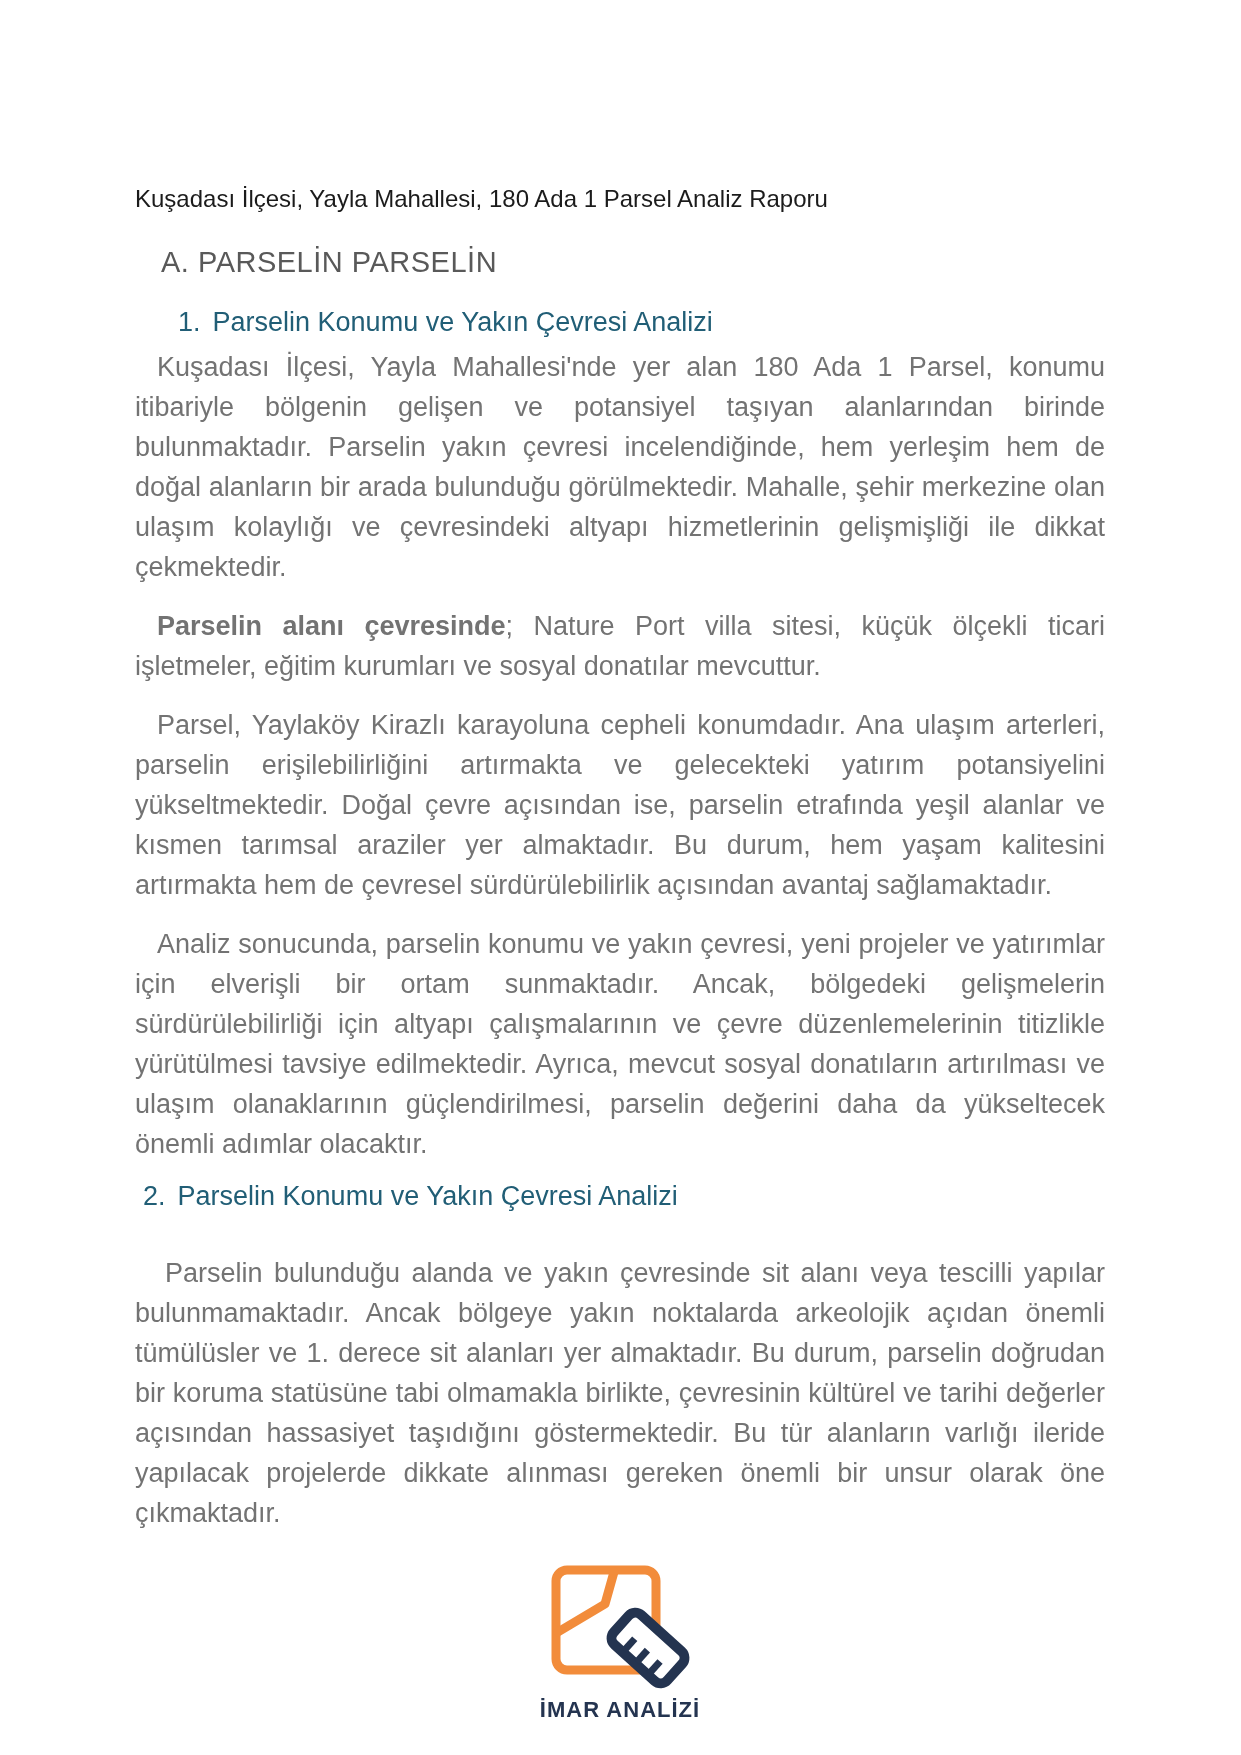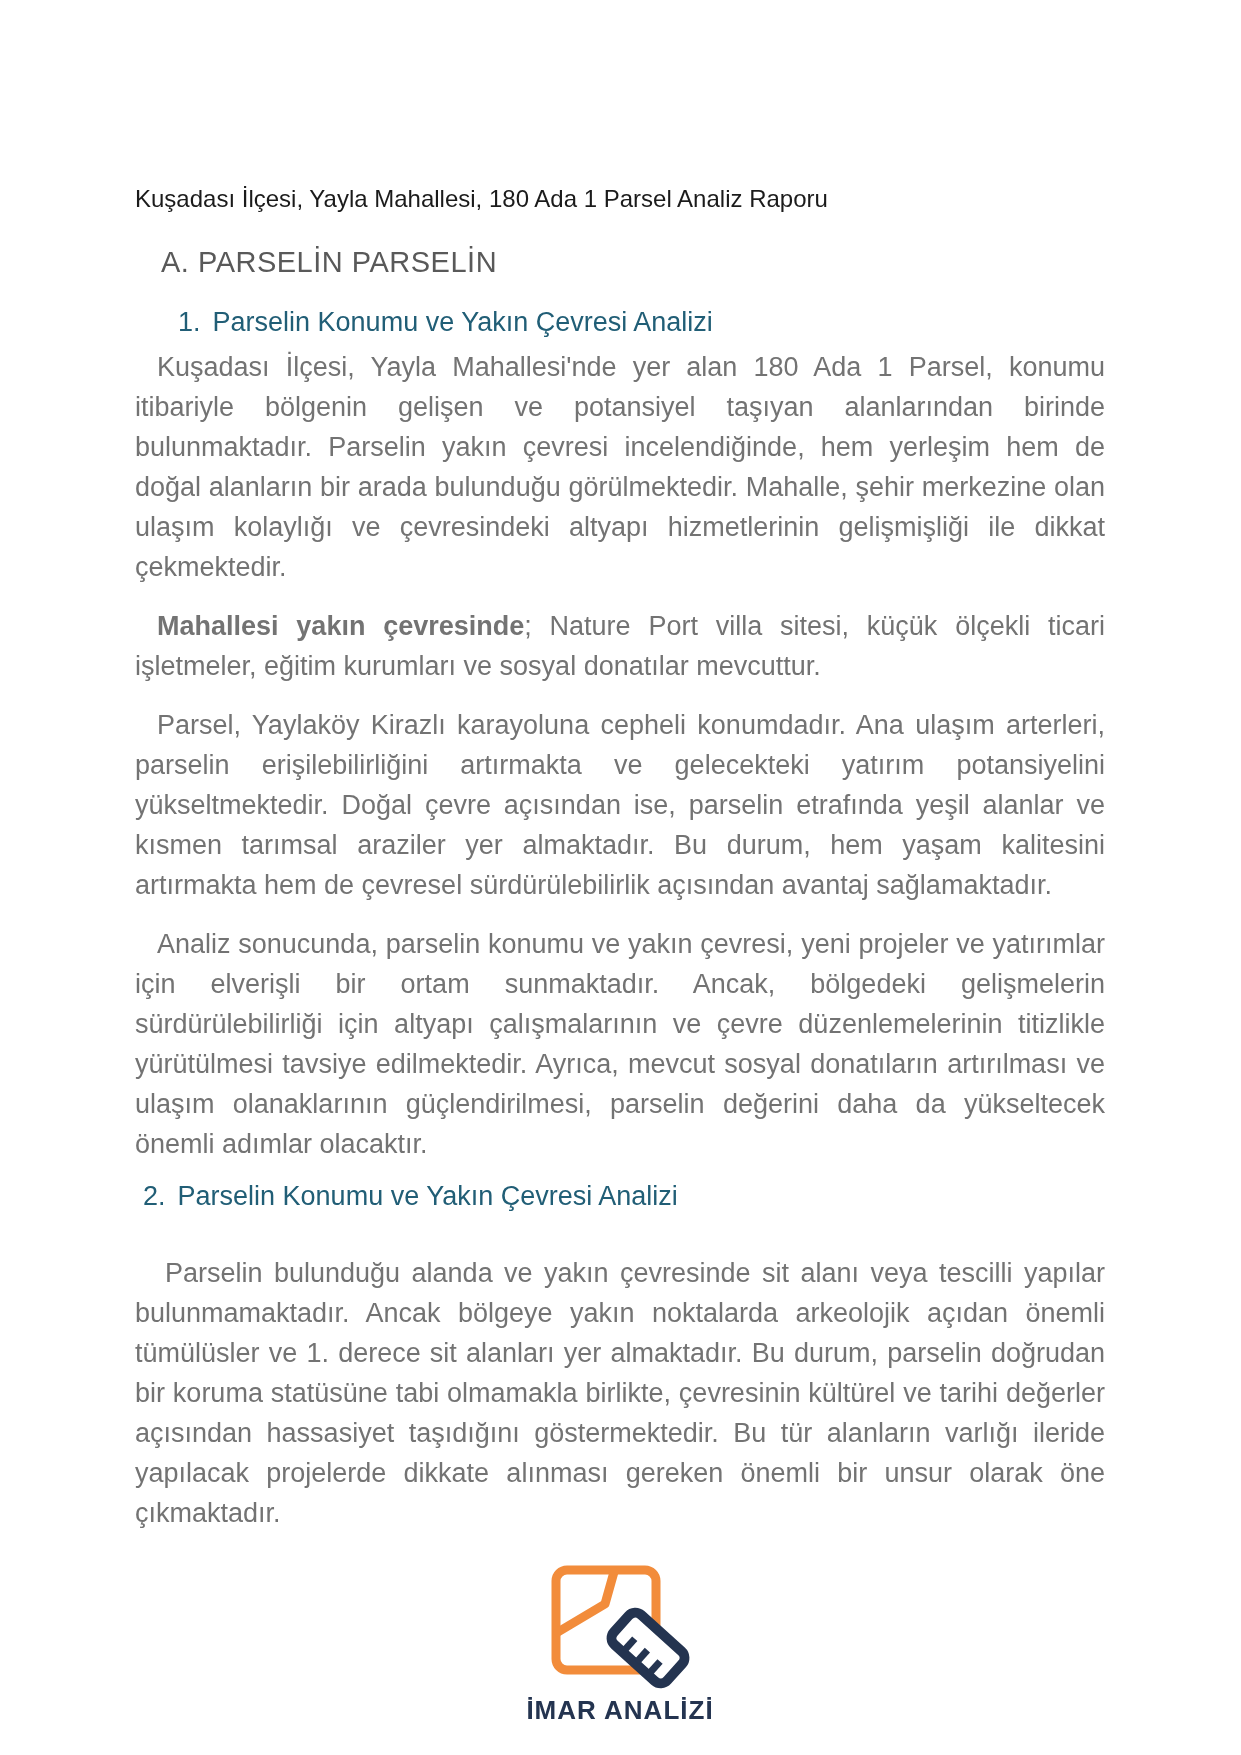--- a/index.html
+++ b/index.html
@@ -60,21 +60,21 @@
   .logo-block {
     margin-top: 30px;
     text-align: center;
   }
   .logo-block svg {
     display: block;
     margin: 0 auto;
   }
   .logo-wordmark {
     margin-top: 2px;
-    font-size: 26px;
+    font-size: 22px;
     line-height: 34px;
     font-weight: 700;
     letter-spacing: 1px;
     color: #243450;
     text-align: center;
   }
 </style>
 </head>
 <body>
 
@@ -84,21 +84,21 @@
 
   <div class="section-heading">A. PARSELİN PARSELİN</div>
 
   <div class="sub-heading sub-1">
     <span class="sub-num">1.</span>
     <span class="sub-label">Parselin Konumu ve Yakın Çevresi Analizi</span>
   </div>
 
   <p class="body-para first-after-heading">Kuşadası İlçesi, Yayla Mahallesi'nde yer alan 180 Ada 1 Parsel, konumu itibariyle bölgenin gelişen ve potansiyel taşıyan alanlarından birinde bulunmaktadır. Parselin yakın çevresi incelendiğinde, hem yerleşim hem de doğal alanların bir arada bulunduğu görülmektedir. Mahalle, şehir merkezine olan ulaşım kolaylığı ve çevresindeki altyapı hizmetlerinin gelişmişliği ile dikkat çekmektedir.</p>
 
-  <p class="body-para"><b>Mahallesi yakın çevresinde</b><span>; Nature Port villa sitesi, küçük ölçekli ticari işletmeler, eğitim kurumları ve sosyal donatılar mevcuttur.</span></p>
+  <p class="body-para"><b>Parselin alanı çevresinde</b><span>; Nature Port villa sitesi, küçük ölçekli ticari işletmeler, eğitim kurumları ve sosyal donatılar mevcuttur.</span></p>
 
   <p class="body-para">Parsel, Yaylaköy Kirazlı karayoluna cepheli konumdadır. Ana ulaşım arterleri, parselin erişilebilirliğini artırmakta ve gelecekteki yatırım potansiyelini yükseltmektedir. Doğal çevre açısından ise, parselin etrafında yeşil alanlar ve kısmen tarımsal araziler yer almaktadır. Bu durum, hem yaşam kalitesini artırmakta hem de çevresel sürdürülebilirlik açısından avantaj sağlamaktadır.</p>
 
   <p class="body-para">Analiz sonucunda, parselin konumu ve yakın çevresi, yeni projeler ve yatırımlar için elverişli bir ortam sunmaktadır. Ancak, bölgedeki gelişmelerin sürdürülebilirliği için altyapı çalışmalarının ve çevre düzenlemelerinin titizlikle yürütülmesi tavsiye edilmektedir. Ayrıca, mevcut sosyal donatıların artırılması ve ulaşım olanaklarının güçlendirilmesi, parselin değerini daha da yükseltecek önemli adımlar olacaktır.</p>
 
   <div class="sub-heading sub-2">
     <span class="sub-num">2.</span>
     <span class="sub-label">Parselin Konumu ve Yakın Çevresi Analizi</span>
   </div>
 

